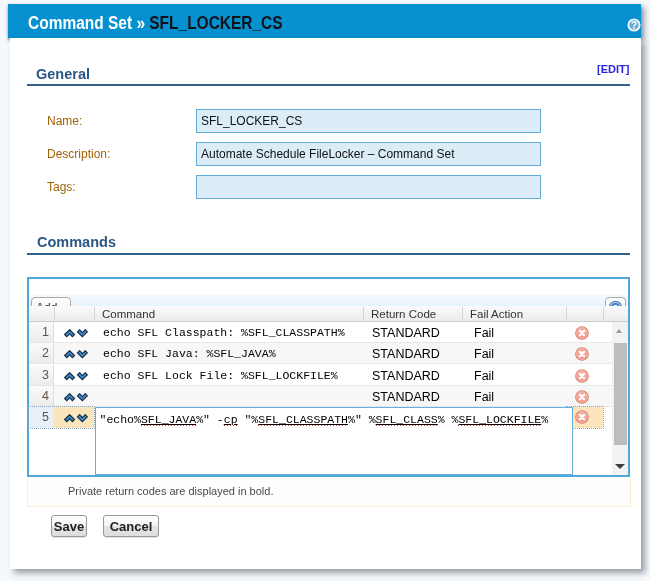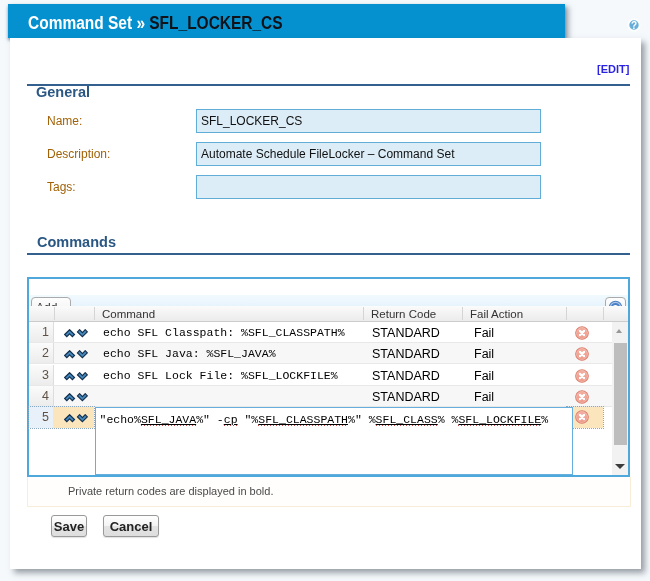--- a/index.html
+++ b/index.html
@@ -1,19 +1,19 @@
 <!DOCTYPE html>
 <html><head>
 <meta charset="utf-8">
 <style>
   html,body{margin:0;padding:0;}
   body{width:650px;height:581px;background:#f5f9fc;font-family:"Liberation Sans",sans-serif;position:relative;overflow:hidden;}
   .abs{position:absolute;}
   
-  #hdr{left:8px;top:4px;width:557px;height:34px;background:#0591cf;box-shadow:0 2px 3px rgba(10,60,110,.5), 4px 3px 5px rgba(95,105,115,.5);}
+  #hdr{left:8px;top:4px;width:633px;height:34px;background:#0591cf;box-shadow:0 2px 3px rgba(10,60,110,.5), 4px 3px 5px rgba(95,105,115,.5);}
   #hdr .title{position:absolute;left:20px;top:9px;font-size:18px;font-weight:bold;color:#fff;white-space:nowrap;transform:scaleX(.86);transform-origin:0 50%;}
   
   #card{left:10px;top:38px;width:631px;height:531px;background:#fff;box-shadow:4px 4px 6px rgba(75,85,95,.55);}
   h2.sect{position:absolute;margin:0;font-size:14.5px;font-weight:bold;color:#2a5783;}
   .rule{position:absolute;left:27px;width:603px;height:2px;background:#33608e;}
   #edit{position:absolute;left:597px;top:63px;font-size:11px;font-weight:bold;color:#2b23e2;}
   .lbl{position:absolute;left:47px;font-size:12px;color:#a16207;}
   .fld{position:absolute;left:196px;width:339px;height:20px;background:#dcedf7;border:1px solid #60aed8;font-size:12px;color:#111;line-height:19px;padding:2px 0 0 4px;}
   
   #tbl{left:27px;top:277px;width:599px;height:196px;border:2px solid #4fa8db;background:#fff;}
@@ -73,21 +73,21 @@
 
 <div id="hdr" class="abs">
     <span class="title">Command Set » <span style="color:#101218;">SFL_LOCKER_CS</span></span>
   <svg class="abs" style="left:619px;top:14px" width="14" height="14" viewBox="0 0 14 14">
     <circle cx="7" cy="7" r="5.6" fill="#68aed9" stroke="#ffffff" stroke-width="1.9" stroke-opacity=".92"></circle>
     <text x="7" y="10.6" font-size="10" font-weight="bold" fill="#fff" text-anchor="middle" font-family="Liberation Sans">?</text>
   </svg>
 </div>
 <div id="card" class="abs"></div>
 
-<h2 class="sect" style="left:36px;top:84px;">General</h2>
+<h2 class="sect" style="left:36px;top:66px;">General</h2>
 <div class="rule" style="top:84px;"></div>
 <div id="edit">[EDIT]</div>
 
 <div class="lbl" style="top:114px;">Name:</div>
 <div class="lbl" style="top:147px;">Description:</div>
 <div class="lbl" style="top:180px;">Tags:</div>
 <div class="fld" style="top:109px;">SFL_LOCKER_CS</div>
 <div class="fld" style="top:142px;">Automate Schedule FileLocker – Command Set</div>
 <div class="fld" style="top:175px;"></div>
 

